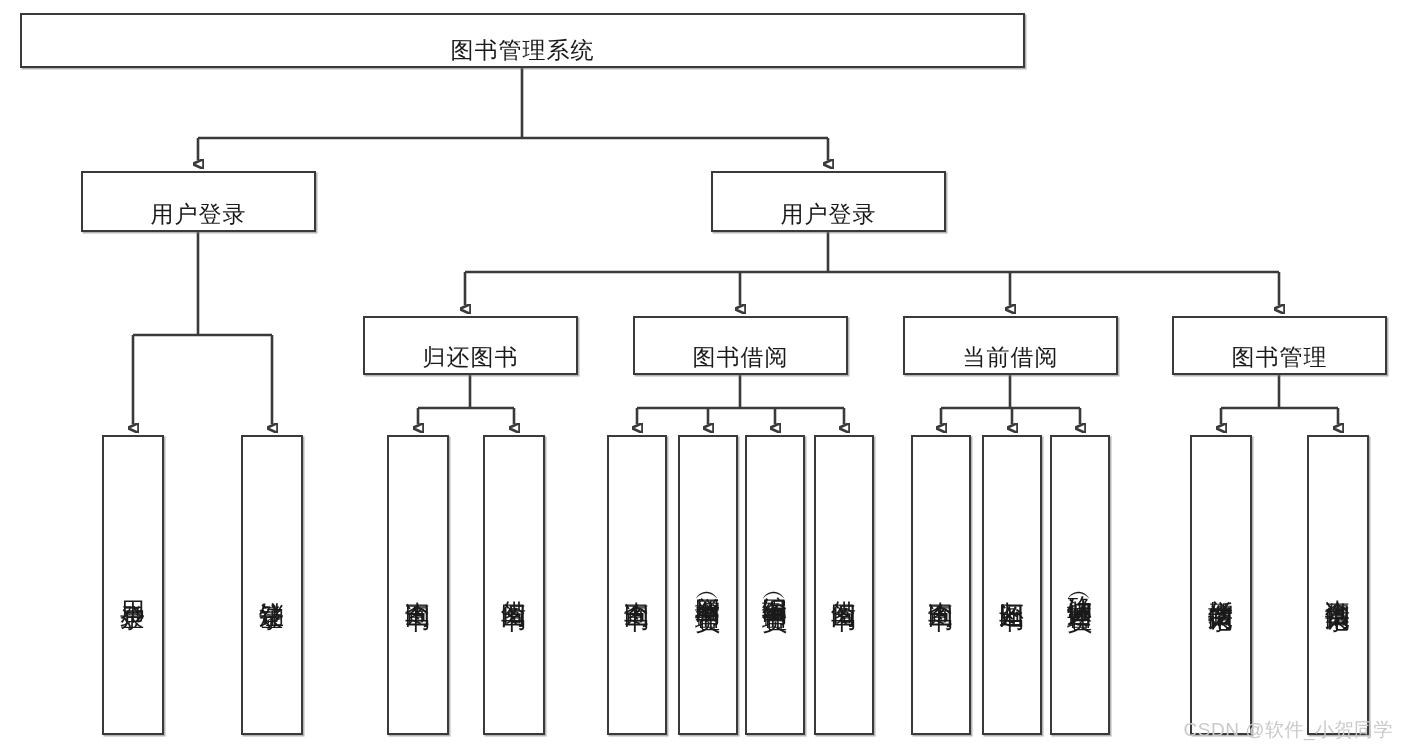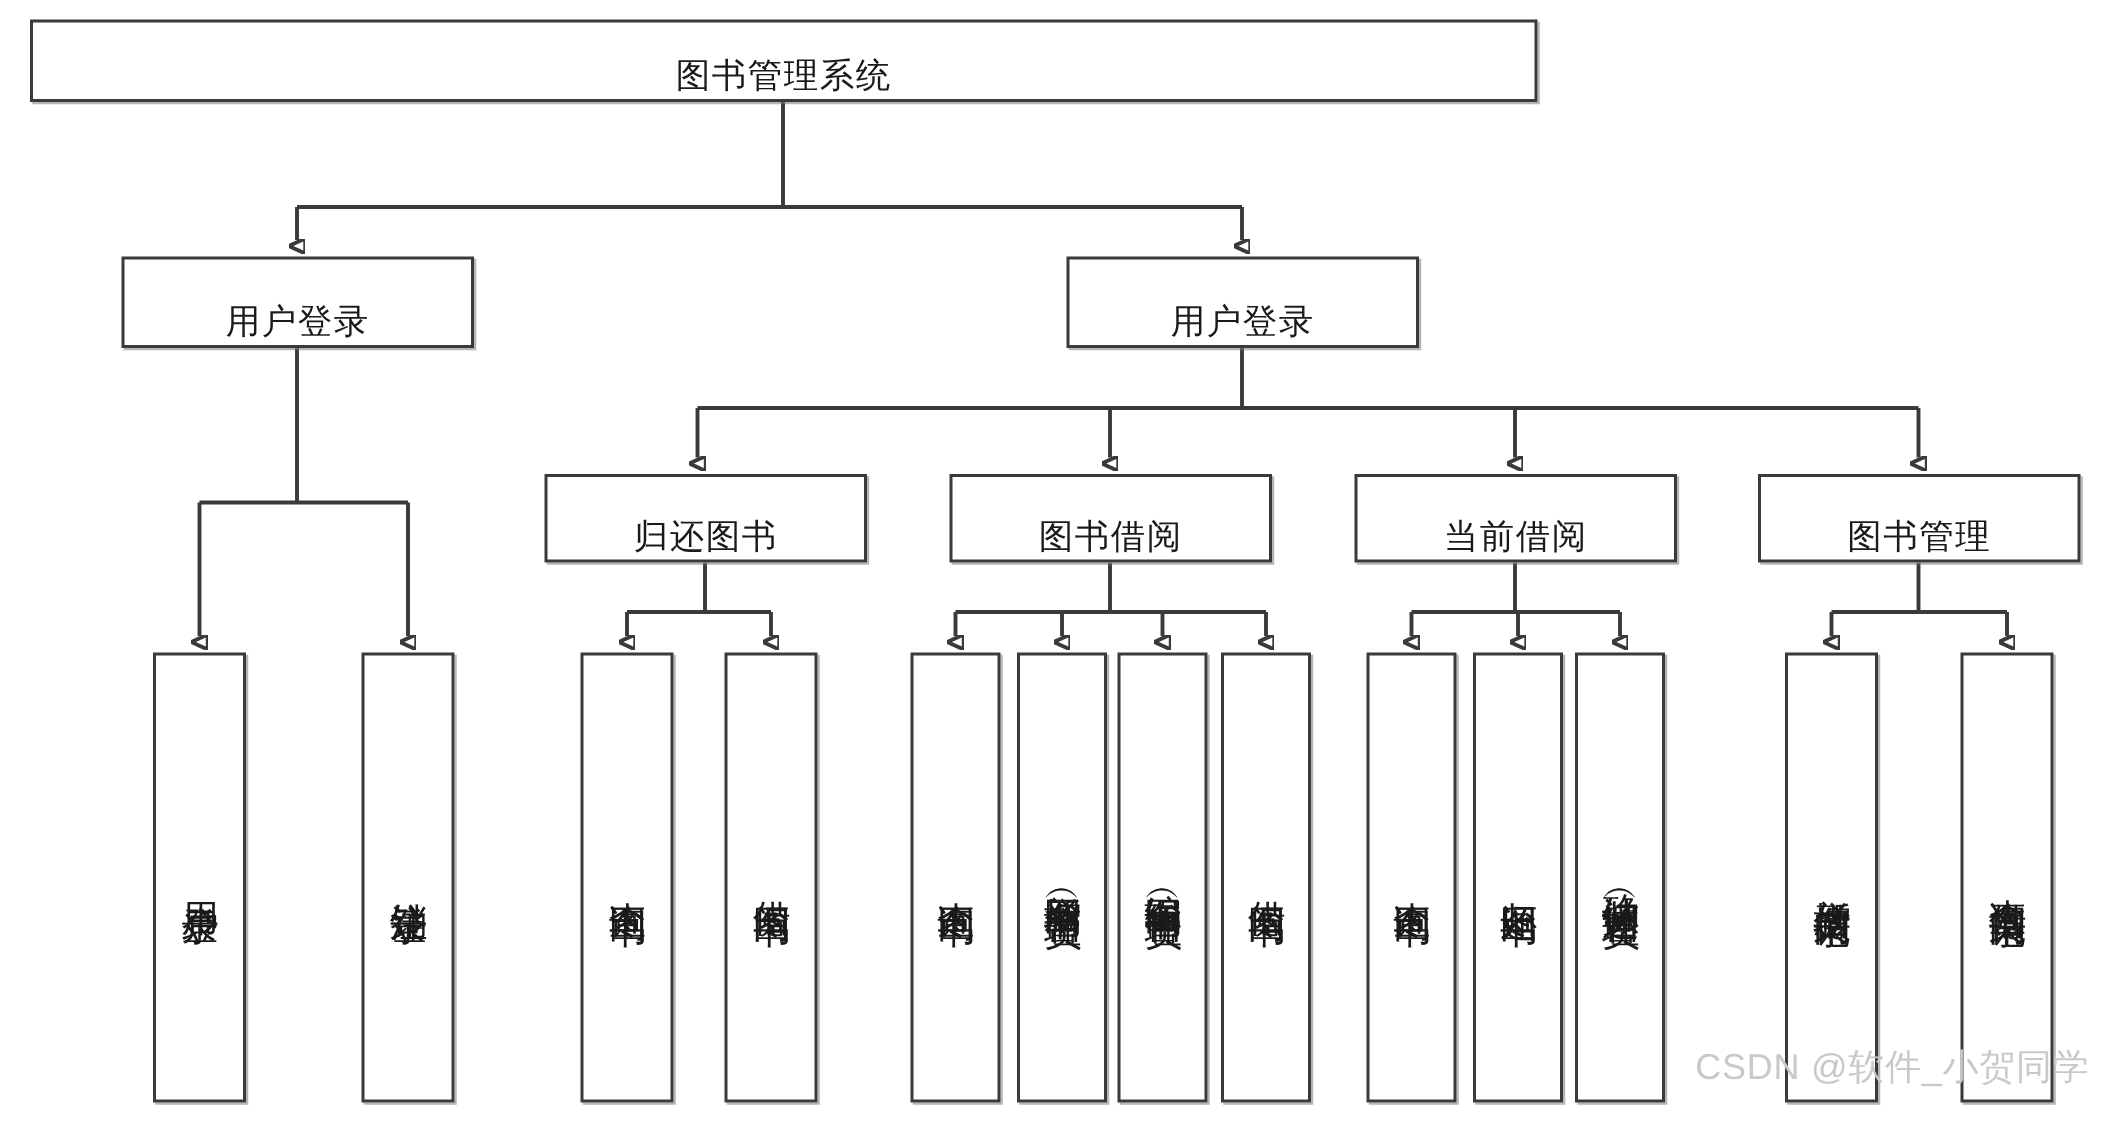--- a/index.html
+++ b/index.html
@@ -58,22 +58,22 @@
     pointer-events: none;
   }
   svg#wires line, svg#wires path {
     stroke: #3a3a3a;
     stroke-width: 2.6;
     fill: none;
   }
   .watermark {
     position: absolute;
     right: 12px;
-    bottom: 20px;
-    font-size: 24px;
+    bottom: 4px;
+    font-size: 19px;
     color: #c9c9c9;
     letter-spacing: 0.5px;
     white-space: nowrap;
   }
 </style>
 </head>
 <body>
 
 <div id="canvas">
 

